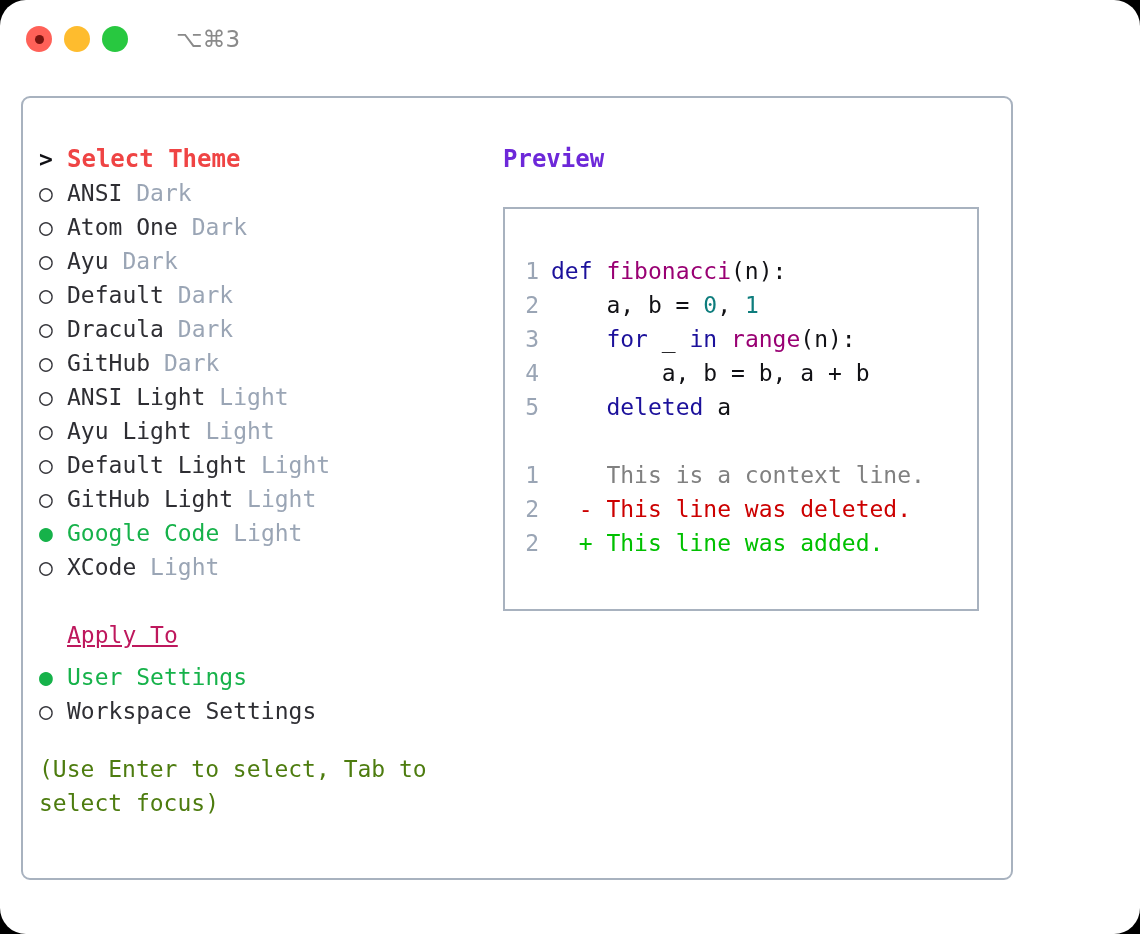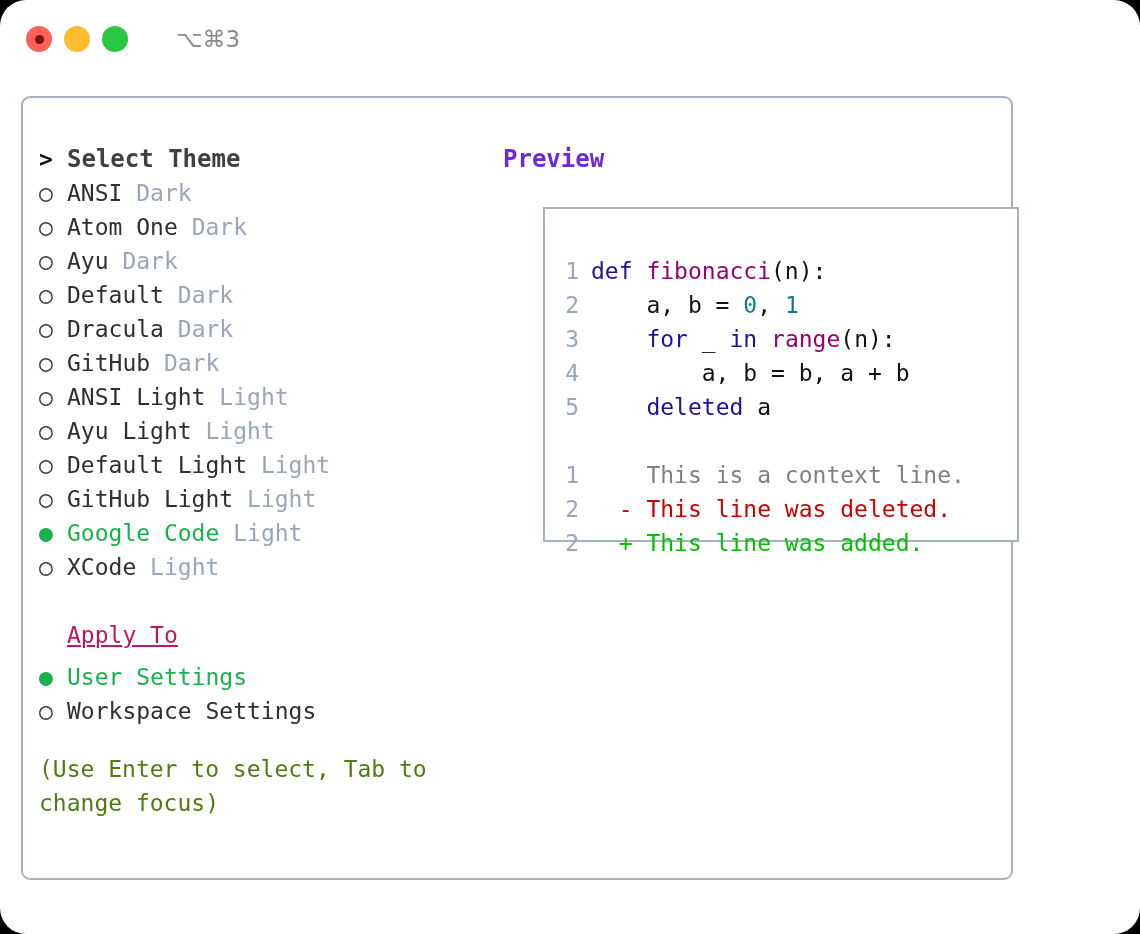--- a/index.html
+++ b/index.html
@@ -111,21 +111,21 @@
   .marker.sel {
     color: #16b24a;
   }
   .marker.caret {
     color: #111115;
     font-weight: bold;
   }
 
   #select-theme-header {
     font-weight: bold;
-    color: #404040;
+    color: #ef4444;
     font-size: 24px;
   }
 
   .theme-name {
     color: #2e2e33;
   }
   .theme-name.selected {
     color: #16b24a;
   }
   .theme-kind {
@@ -162,26 +162,25 @@
   }
   #preview-title {
     font-size: 24px;
     font-weight: bold;
     color: #6d28d9;
     line-height: 34px;
   }
   #preview-box {
     margin-top: 31px;
     width: 476px;
-    height: 335px;
+    height: 404px;
     border: 2px solid #a8b2bf;
     box-sizing: border-box;
     background: #ffffff;
     position: relative;
-    margin-left: 40px;
   }
   #code-area {
     position: absolute;
     left: 14px;
     top: 45px;
     font-size: 23px;
     line-height: 34px;
   }
   .code-row {
     white-space: pre;
@@ -249,21 +248,21 @@
         <span id="apply-to-label">Apply To</span>
       </div>
 
       <div id="apply-to-list">
           <div class="line-row"><span class="marker sel">●</span><span class="apply-name selected">User Settings</span></div>
           <div class="line-row"><span class="marker">○</span><span class="apply-name">Workspace Settings</span></div>
         </div>
 
       <div id="hint-block">
         <div class="hint-line">(Use Enter to select, Tab to</div>
-        <div class="hint-line">change focus)</div>
+        <div class="hint-line">select focus)</div>
       </div>
     </div>
 
     <div id="preview-column">
       <div id="preview-title">Preview</div>
 
       <div id="preview-box">
         <div id="code-area">
           <div id="code-lines">
               <div class="code-row"><span class="lno">1</span><span class="k-kw">def </span><span class="k-fn">fibonacci</span><span class="k-pl">(n):</span></div>

